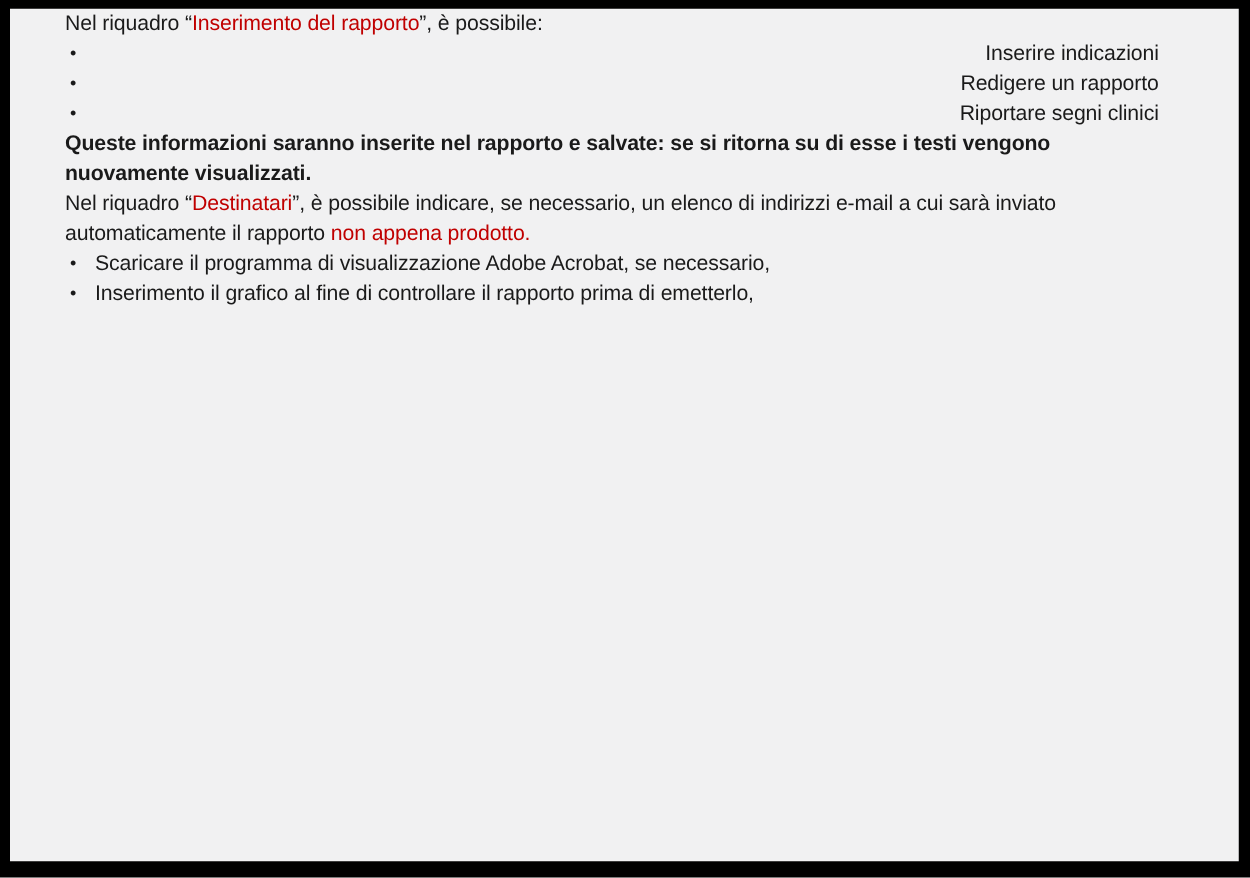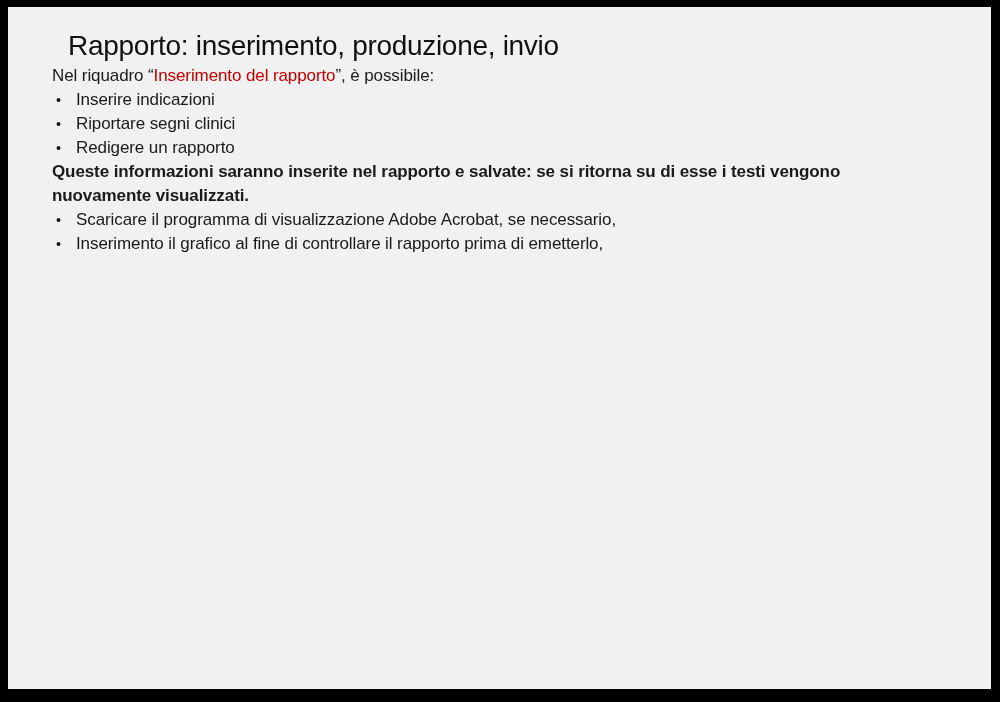--- a/index.html
+++ b/index.html
@@ -44,21 +44,21 @@
     margin: 0 64px 0 44px;
     font-size: 17px;
     line-height: 24px;
     letter-spacing: -0.1px;
   }
   .content p {
     margin: 0;
     white-space: pre-wrap;
   }
   .p-inserimento   { margin-top: 20px; }
-  .list-inserimento{ margin-top: 22px; }
+  .list-inserimento{ margin-top: 22px; text-align: right; }
   .p-salvataggio   { margin-top: 22px; font-weight: bold; }
   .p-destinatari   { margin-top: 52px; }
   .p-pubblicazione { margin-top: 22px; }
   .list-pubblicazione { margin-top: 30px; }
   .red { color: var(--accent-red); }
   ul.bullets {
     list-style: none;
     margin: 0;
     padding: 0;
   }
@@ -74,35 +74,36 @@
     top: 0;
     font-size: 0.85em;
   }
 </style>
 </head>
 <body>
 
 <div class="frame">
   <div class="slide">
 
-    <h1 class="slide-title">Rapporto: inserimento, produzione, invio</h1>
 
     <div class="content">
 
       <p class="p-inserimento"><span>Nel riquadro “</span><span class="red">Inserimento del rapporto</span><span>”, è possibile:</span></p>
 
       <ul class="bullets list-inserimento">
         <li>Inserire indicazioni</li>
+        <li>Redigere un rapporto</li>
         <li>Riportare segni clinici</li>
-        <li>Redigere un rapporto</li>
       </ul>
 
       <p class="p-salvataggio"><span>Queste informazioni saranno inserite nel rapporto e salvate: se si ritorna su di esse i testi vengono
 nuovamente visualizzati.</span></p>
 
+      <p class="p-destinatari"><span>Nel riquadro “</span><span class="red">Destinatari</span><span>”, è possibile indicare, se necessario, un elenco di indirizzi e-mail a cui sarà inviato
+automaticamente il rapporto </span><span class="red">non appena prodotto.</span></p>
 
 
       <ul class="bullets list-pubblicazione">
         <li>Scaricare il programma di visualizzazione Adobe Acrobat, se necessario,</li>
         <li>Inserimento il grafico al fine di controllare il rapporto prima di emetterlo,</li>
       </ul>
 
     </div>
   </div>
 </div>

